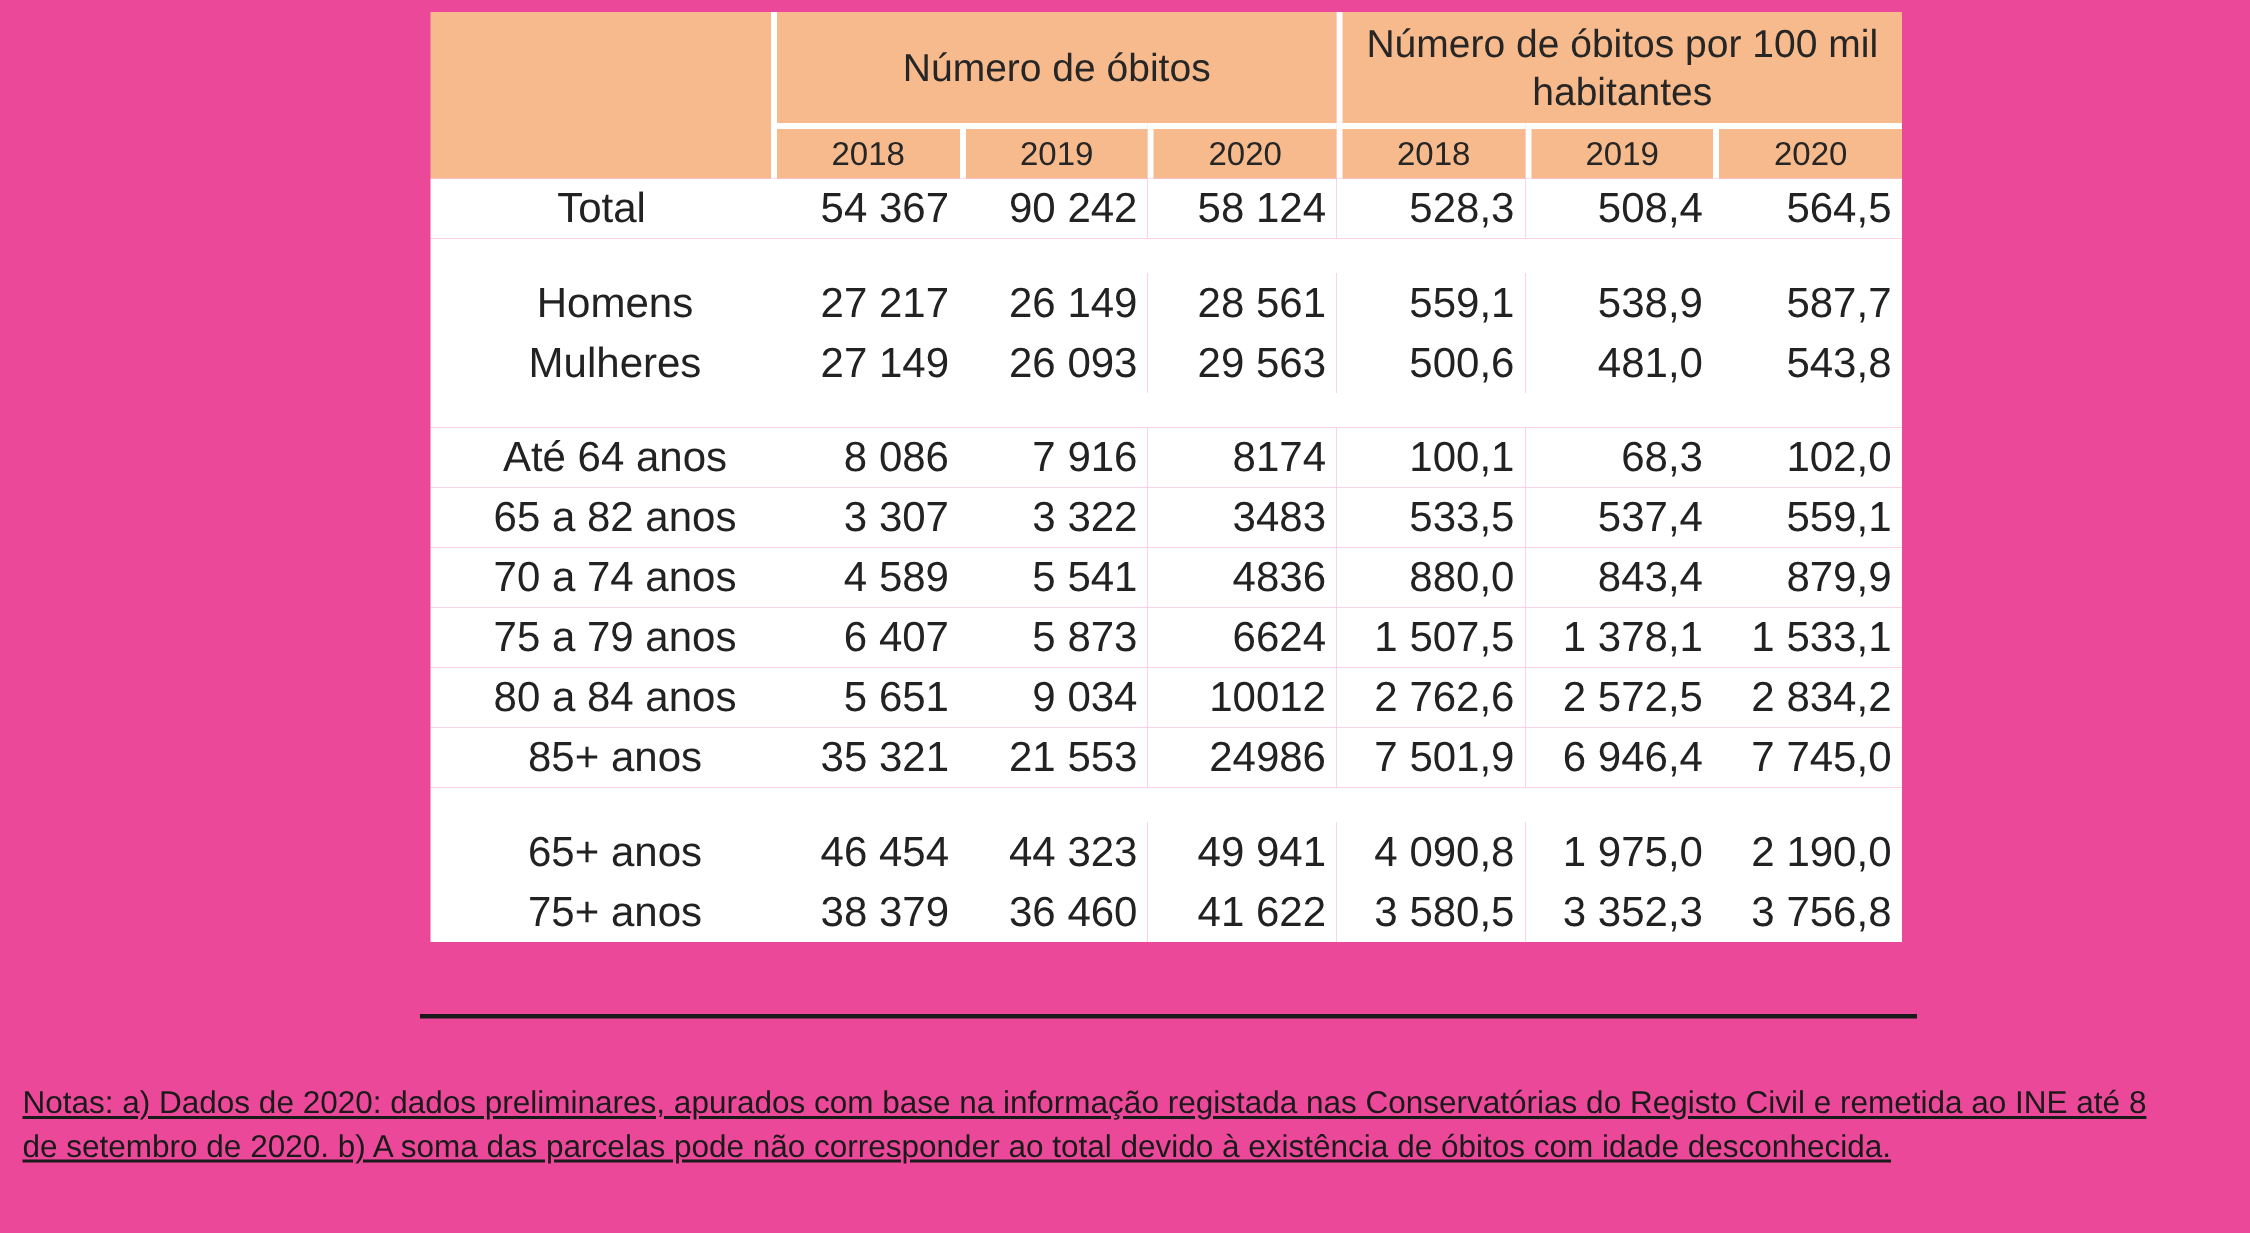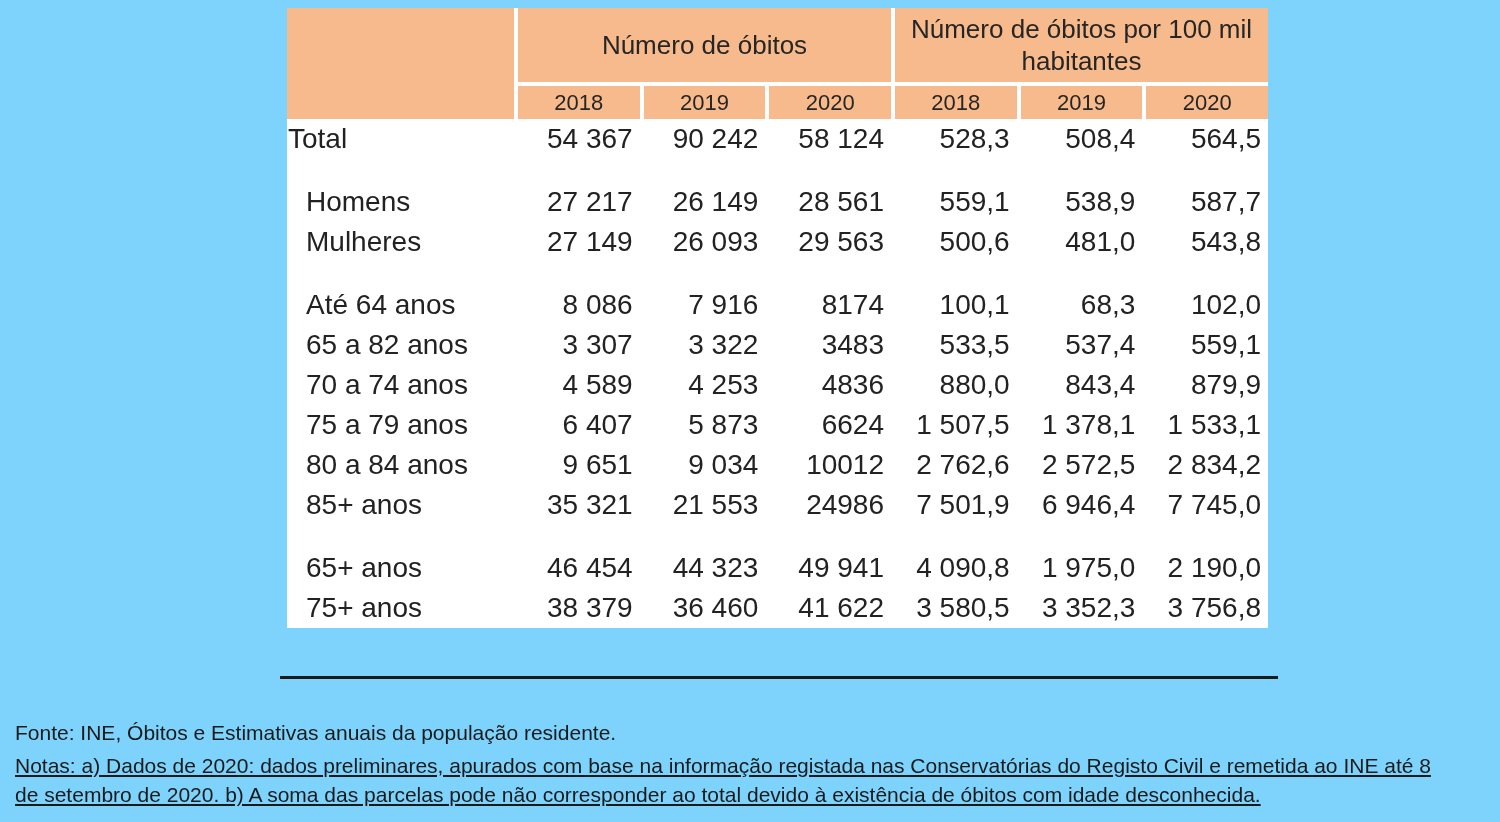--- a/index.html
+++ b/index.html
@@ -4,21 +4,21 @@
 <style>
   html, body {
     margin: 0;
     padding: 0;
     background: #ffffff;
   }
   .page {
     position: relative;
     width: 1500px;
     height: 822px;
-    background: #7dd3fc;
+    background: #ec4899;
     overflow: hidden;
     font-family: "Liberation Sans", sans-serif;
     color: var(--text, #222222);
   }
 
   
   .stats-table-wrap {
     position: absolute;
     left: 287px;
     top: 8px;
@@ -66,21 +66,21 @@
 
   
   tbody td {
     background: #ffffff;
     font-size: 28px;
     height: 40px;
     vertical-align: middle;
     white-space: nowrap;
   }
   tbody td.rowlabel {
-    text-align: left;
+    text-align: center;
     padding-left: 1px;
   }
   tbody td.rowlabel.indent {
     padding-left: 19px;
   }
   tbody td.num {
     text-align: right;
     padding-right: 7px;
   }
   tbody tr.spacer td {
@@ -195,38 +195,38 @@
             <td class="num">3 307</td>
             <td class="num">3 322</td>
             <td class="num">3483</td>
             <td class="num">533,5</td>
             <td class="num">537,4</td>
             <td class="num">559,1</td>
           </tr>
           <tr>
             <td class="rowlabel indent">70 a 74 anos</td>
             <td class="num">4 589</td>
-            <td class="num">4 253</td>
+            <td class="num">5 541</td>
             <td class="num">4836</td>
             <td class="num">880,0</td>
             <td class="num">843,4</td>
             <td class="num">879,9</td>
           </tr>
           <tr>
             <td class="rowlabel indent">75 a 79 anos</td>
             <td class="num">6 407</td>
             <td class="num">5 873</td>
             <td class="num">6624</td>
             <td class="num">1 507,5</td>
             <td class="num">1 378,1</td>
             <td class="num">1 533,1</td>
           </tr>
           <tr>
             <td class="rowlabel indent">80 a 84 anos</td>
-            <td class="num">9 651</td>
+            <td class="num">5 651</td>
             <td class="num">9 034</td>
             <td class="num">10012</td>
             <td class="num">2 762,6</td>
             <td class="num">2 572,5</td>
             <td class="num">2 834,2</td>
           </tr>
           <tr>
             <td class="rowlabel indent">85+ anos</td>
             <td class="num">35 321</td>
             <td class="num">21 553</td>
@@ -256,17 +256,16 @@
             <td class="num">3 352,3</td>
             <td class="num">3 756,8</td>
           </tr>
         </tbody>
     </table>
   </div>
 
   <div class="bottom-rule"></div>
 
   <div class="footer">
-    <p class="fonte">Fonte: INE, Óbitos e Estimativas anuais da população residente.</p>
     <p class="notas">Notas: a) Dados de 2020: dados preliminares, apurados com base na informação registada nas Conservatórias do Registo Civil e remetida ao INE até 8 de setembro de 2020. b) A soma das parcelas pode não corresponder ao total devido à existência de óbitos com idade desconhecida.</p>
   </div>
 
 </div>
 
 </body></html>

